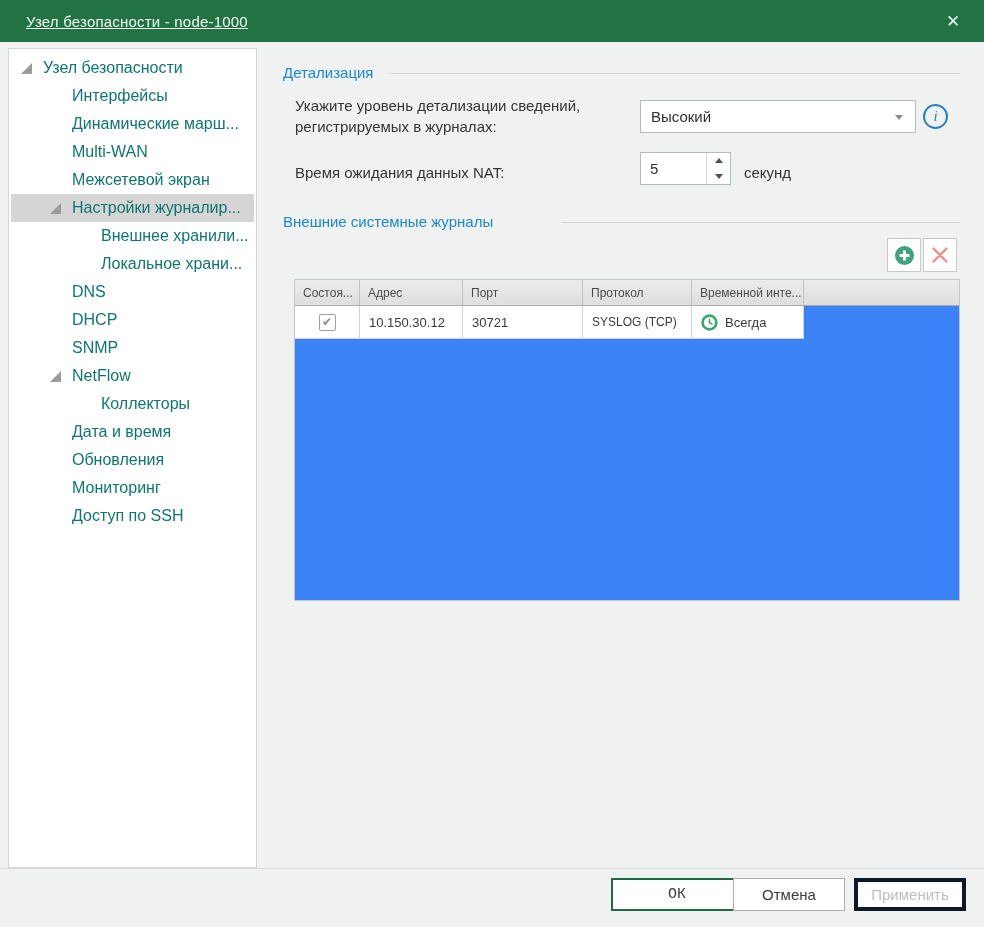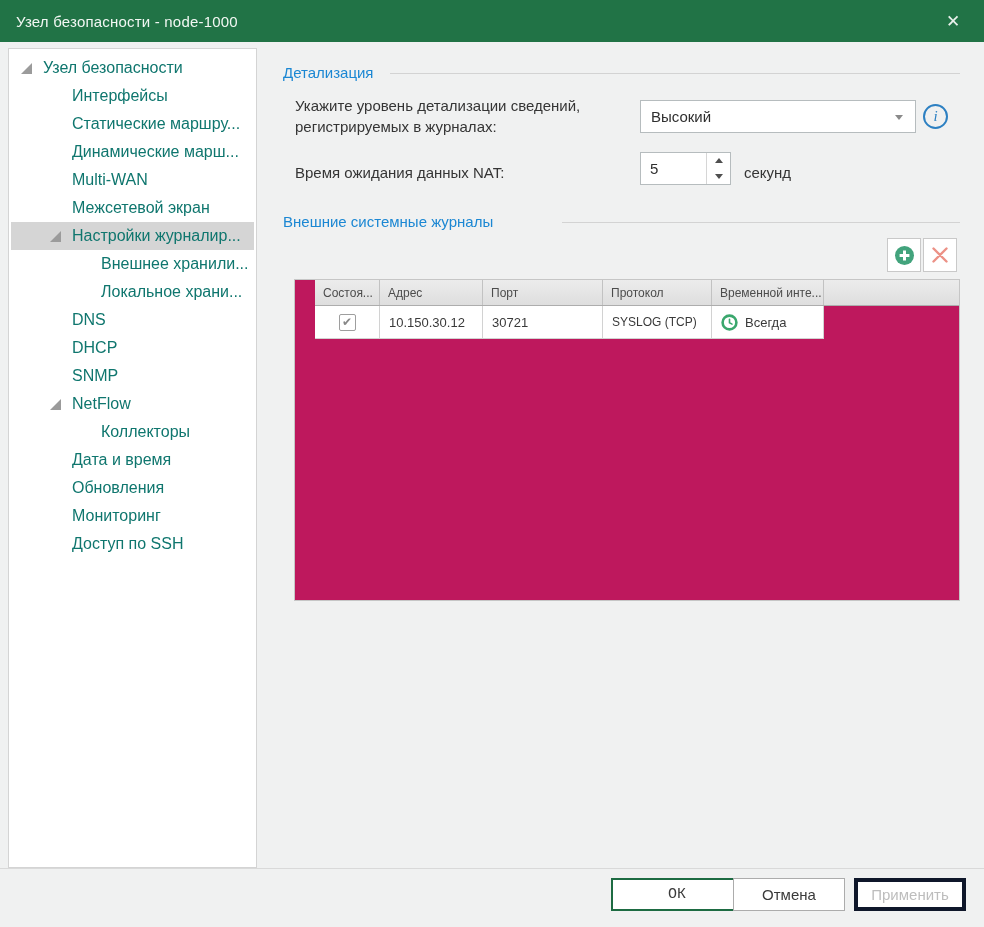--- a/index.html
+++ b/index.html
@@ -9,21 +9,21 @@
     background:#f0f1f1;
     font-family:"Liberation Sans", sans-serif;
     color:#3c3c3c;
   }
 
   
   .titlebar {
     position:absolute; left:0; top:0; width:984px; height:42px;
     background:#217346; display:flex; align-items:center;
   }
-  .titlebar .title { color:#f2f7f3; font-size:15px; padding-left:16px; letter-spacing:.2px; }
+  .titlebar .title { color:#f2f7f3; font-size:15px; padding-left:26px; letter-spacing:.2px;text-decoration:underline; }
   .titlebar .close-btn {
     position:absolute; right:8px; top:0; width:46px; height:42px;
     display:flex; align-items:center; justify-content:center;
     color:#e9f1ec; font-size:17px; cursor:default;
   }
 
   
   .sidebar {
     position:absolute; left:8px; top:48px; width:249px; height:820px;
     background:#ffffff; border:1px solid #d4d4d4; padding-top:5px;
@@ -94,21 +94,21 @@
     position:absolute; top:238px; width:34px; height:34px;
     background:#fff; border:1px solid #c9c9c9;
     display:flex; align-items:center; justify-content:center;
   }
   #add-btn { left:887px; }
   #del-btn { left:923px; }
 
   
   .logs-table {
     position:absolute; left:294px; top:279px; width:666px; height:322px;
-    background:#be185d; border:1px solid #c6c6c6;padding-left:20px;
+    background:#3b82f6; border:1px solid #c6c6c6;
   }
   .tbl-header {
     display:flex; height:26px;
     background:linear-gradient(#ececec,#dedede);
     border-bottom:1px solid #adadad;
   }
   .hcell {
     display:flex; align-items:center; padding-left:8px;
     font-size:12px; color:#4c4c4c; border-right:1px solid #c2c2c2;
     overflow:hidden; white-space:nowrap;
@@ -155,24 +155,20 @@
       <span class="expander">
         <svg width="11" height="11" viewBox="0 0 11 11">
           <polygon points="11,0 11,11 0,11" fill="#9b9b9b"></polygon>
         </svg>
       </span>
       <span>Узел безопасности</span>
     </div>
     <div class="tree-item lvl1">
       <span class="expander"></span>
       <span>Интерфейсы</span>
-    </div>
-    <div class="tree-item lvl1">
-      <span class="expander"></span>
-      <span>Статические маршру...</span>
     </div>
     <div class="tree-item lvl1">
       <span class="expander"></span>
       <span>Динамические марш...</span>
     </div>
     <div class="tree-item lvl1">
       <span class="expander"></span>
       <span>Multi-WAN</span>
     </div>
     <div class="tree-item lvl1">

